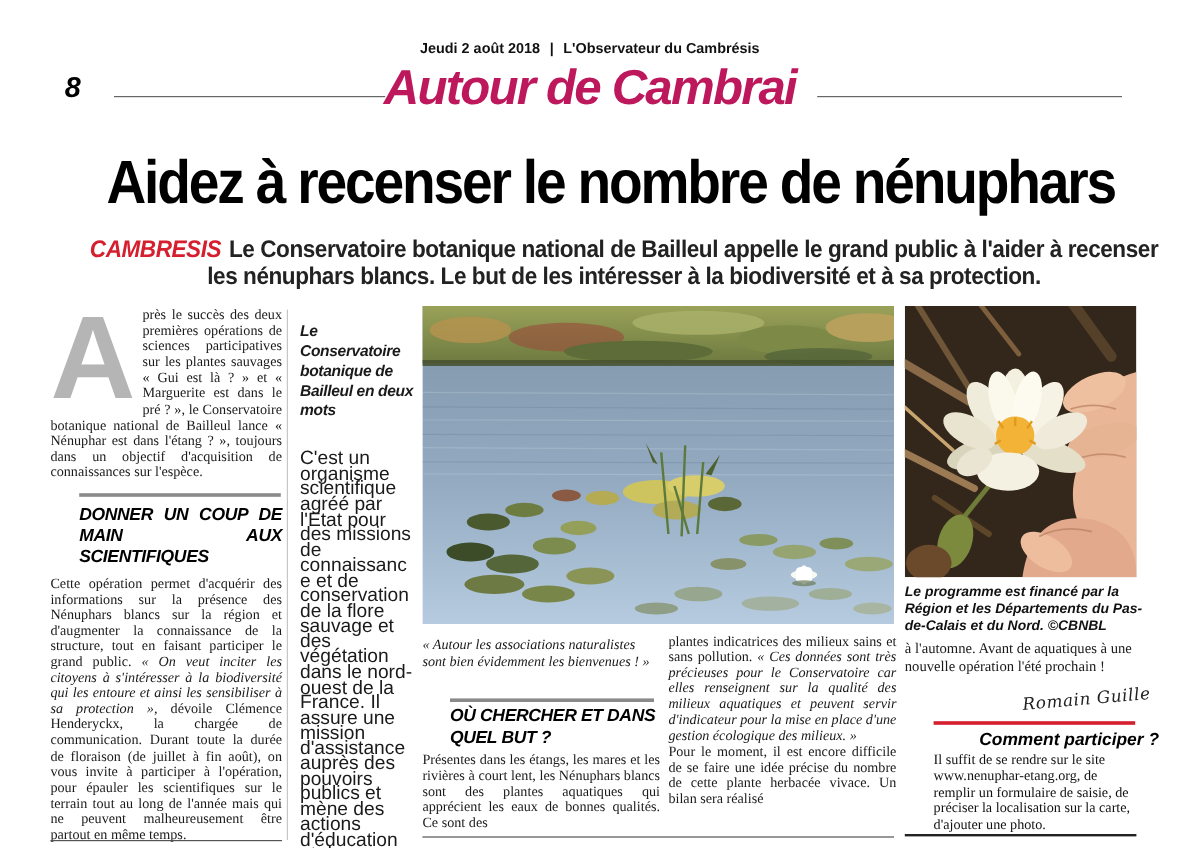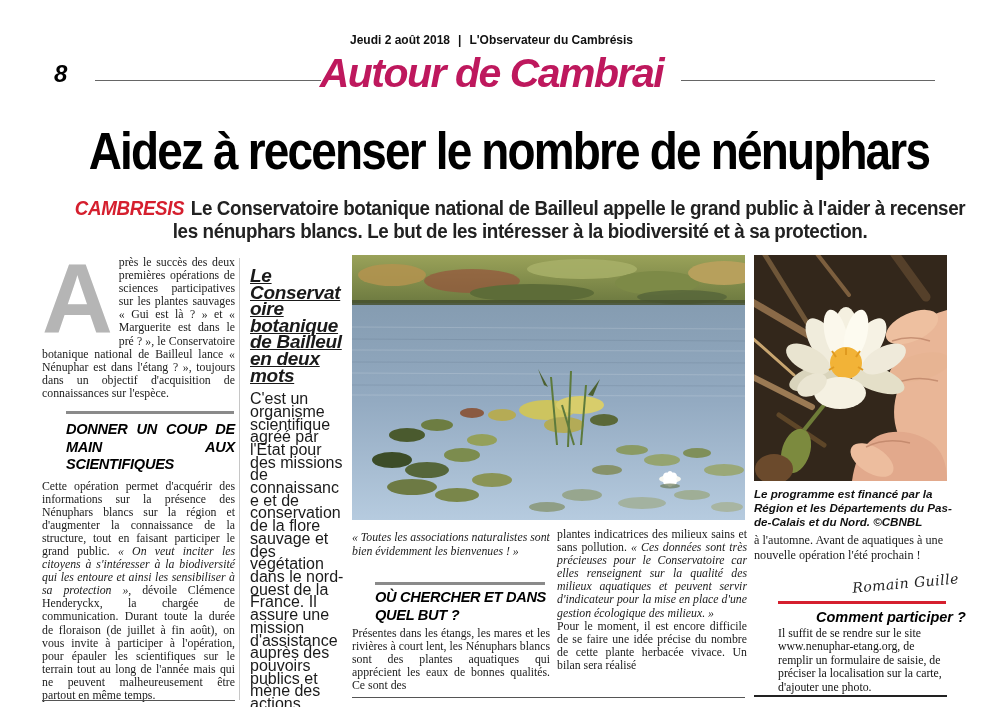--- a/index.html
+++ b/index.html
@@ -44,22 +44,22 @@
   .col1 p{margin:0;}
   .dropcap{float:left;font-family:"Liberation Sans",sans-serif;font-weight:bold;
     font-size:98px;line-height:78px;color:#b5b5b5;margin:3px 6px 0 0;}
   .col1 .sechead-rule{width:168px;margin:11px 0 7px 24px;}
   .col1 .sechead{margin:0 0 6px 24px;}
 
   .vrule{width:1px;background:#c6c6c6;top:258px;left:239px;height:442px;}
 
   
   .col2{top:268px;left:250px;width:95px;font-family:"Liberation Sans",sans-serif;}
-  .col2 .head{font-weight:bold;font-style:italic;font-size:19px;line-height:16.6px;
-    letter-spacing:-.3px;margin:0 0 9px 0;hyphens:auto;overflow-wrap:break-word;text-decoration:underline;}
+  .col2 .head{font-weight:bold;font-style:italic;font-size:13px;line-height:16.6px;
+    letter-spacing:-.3px;margin:0 0 26px 0;hyphens:auto;overflow-wrap:break-word;}
   .col2 .txt{font-size:16px;line-height:12.7px;margin:0;hyphens:auto;overflow-wrap:break-word;}
   .col2 .site{font-weight:bold;}
 
   
   .photo-main{top:255px;left:352px;width:393px;height:265px;}
   .photo-right{top:255px;left:754px;width:193px;height:226px;}
   .photo-main svg,.photo-right svg{display:block;width:100%;height:100%;}
 
   .caption-main{top:531px;left:352px;width:200px;font-style:italic;
     font-size:11.8px;line-height:13.6px;}
@@ -249,21 +249,21 @@
           <line x1="10" y1="-6" x2="14" y2="-12"></line>
             <line x1="-12" y1="4" x2="-17" y2="7"></line>
           <line x1="12" y1="4" x2="17" y2="7"></line>
         </g>
         <ellipse cx="-6" cy="30" rx="26" ry="16" fill="#f5f1e2"></ellipse>
         <ellipse cx="-34" cy="22" rx="16" ry="10" fill="#eae5d2" transform="rotate(-30 -34 22)"></ellipse>
       </g>
     </svg>
   </div>
 
-  <div class="abs caption-main">« Toutes les associations naturalistes sont bien évidemment les bienvenues ! »</div>
+  <div class="abs caption-main">« Autour les associations naturalistes sont bien évidemment les bienvenues ! »</div>
   <div class="abs caption-right">Le programme est financé par la Région et les Départements du Pas-de-Calais et du Nord. ©CBNBL</div>
 
   <div class="abs hrule sechead-rule col3-rule"></div>
   <div class="abs sechead col3-head">OÙ CHERCHER ET DANS QUEL BUT ?</div>
   <div class="abs col3 bodytext">
     <p>Présentes  dans les étangs, les mares et les rivières à court lent, les Nénuphars blancs sont des plantes aquatiques qui apprécient les eaux de bonnes qualités. Ce sont des</p>
   </div>
 
   <div class="abs col4 bodytext">
     <p><span>plantes indicatrices des milieux sains et sans pollution. </span><span class="it">« Ces données sont très précieuses pour le Conservatoire car elles renseignent sur la qualité des milieux aquatiques et peuvent servir d'indicateur pour la mise en place d'une gestion écologique des milieux. »</span><span class="after">Pour le moment, il est encore difficile de se faire une idée précise du nombre de cette plante herbacée vivace. Un bilan sera réalisé</span></p>

